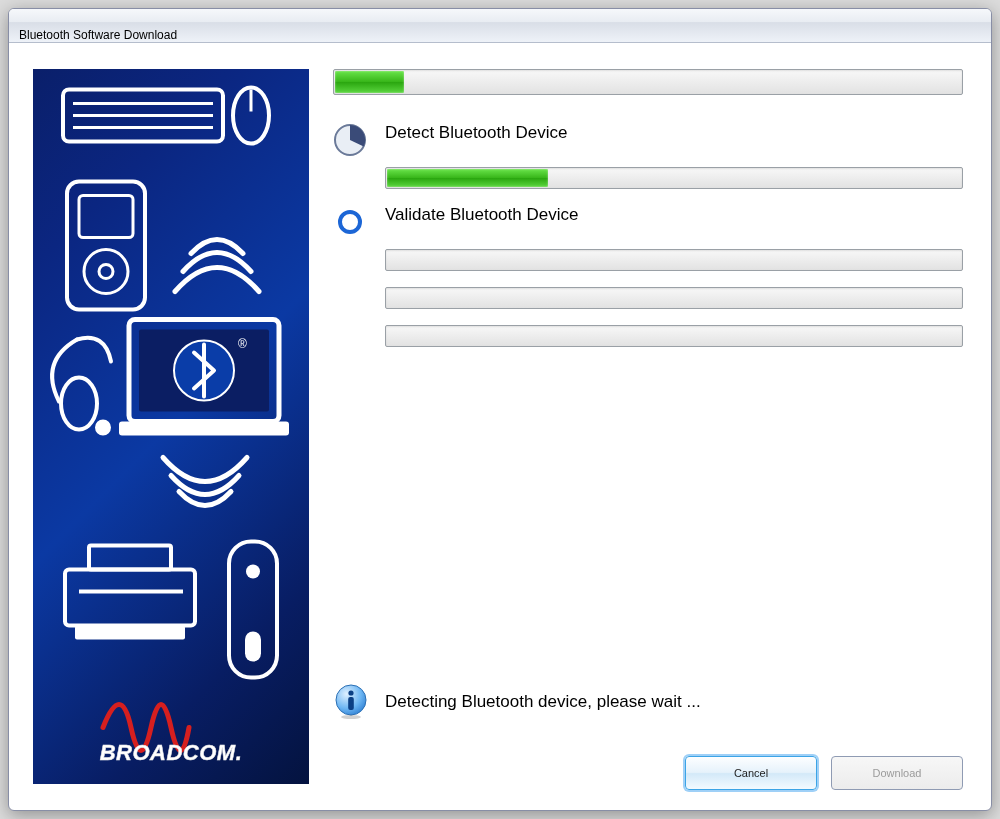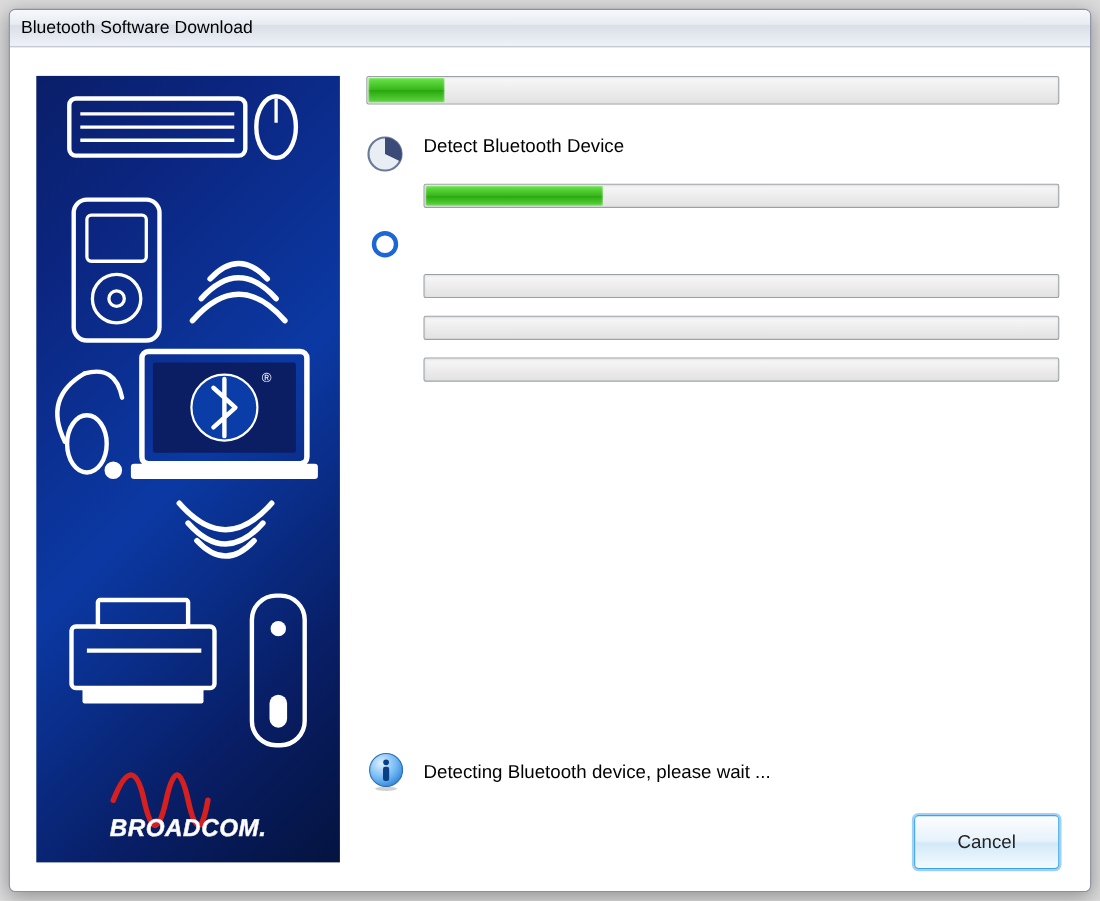--- a/index.html
+++ b/index.html
@@ -23,24 +23,24 @@
     border: 1px solid #888ea6;
     border-radius: 6px;
     box-shadow: 0 4px 18px rgba(0,0,0,0.35);
     overflow: hidden;
   }
   .titlebar {
     height: 34px;
     background: linear-gradient(#f6f8fb, #e8ecf2 40%, #d9dee7 41%, #eef2f8);
     border-bottom: 1px solid #b5bdcc;
     display: flex;
-    align-items: center;
+    align-items: flex-end;
     padding: 0 10px;
     color: #000;
-    font-size: 16px;
+    font-size: 12px;
   }
   .client {
     display: flex;
     height: calc(100% - 34px);
   }
   .sidebar {
     width: 276px;
     margin: 26px 0 26px 24px;
     background: linear-gradient(135deg,#0a1f6a 0%, #0b2681 20%, #0b39a3 50%, #081d63 80%, #04133f 100%);
     position: relative;
@@ -136,25 +136,25 @@
   }
   .button-row {
     position:absolute;
     right: 28px;
     bottom: 20px;
     display:flex;
     gap: 14px;
   }
   .btn {
     min-width: 132px;
-    height: 49px;
+    height: 34px;
     border: 1px solid #8f9bb3;
     border-radius: 4px;
     background: linear-gradient(#fefefe,#e9ecee 48%,#dde1e5 52%,#f5f7f8);
-    font-size: 17px;
+    font-size: 11px;
     color:#222;
     padding: 0 18px;
     cursor:pointer;
   }
   .btn:disabled {
     color:#9b9b9b;
     cursor:default;
     background: linear-gradient(#f7f7f7,#ececec);
   }
   .btn.focused {
@@ -253,20 +253,21 @@
           <span class="step-label">Detect Bluetooth Device</span>
         </div>
         <div class="progress">
             <div class="fill"></div>
           </div>
       </div>
 
       <div class="step">
         <div class="step-head">
           <div class="step-icon pending"></div>
+          <span class="step-label">Validate Bluetooth Device</span>
         </div>
         <div class="progress">
             <div class="fill"></div>
           </div>
       </div>
 
       <div class="step">
         <div class="progress">
             <div class="fill"></div>
           </div>
@@ -292,18 +293,19 @@
             <circle cx="18" cy="9" r="2.6" fill="#0b3f84"></circle>
             <rect x="15.2" y="13" width="5.6" height="13" rx="2" fill="#0b3f84"></rect>
             <ellipse cx="18" cy="33" rx="10" ry="2" fill="rgba(0,0,0,.18)"></ellipse>
           </svg>
         </div>
         <span class="info-text">Detecting Bluetooth device, please wait ...</span>
       </div>
 
       <div class="button-row">
         <button class="btn focused">Cancel</button>
+        <button class="btn" disabled="">Download</button>
       </div>
 
     </div>
 
   </div>
 </div>
 
 </body></html>

